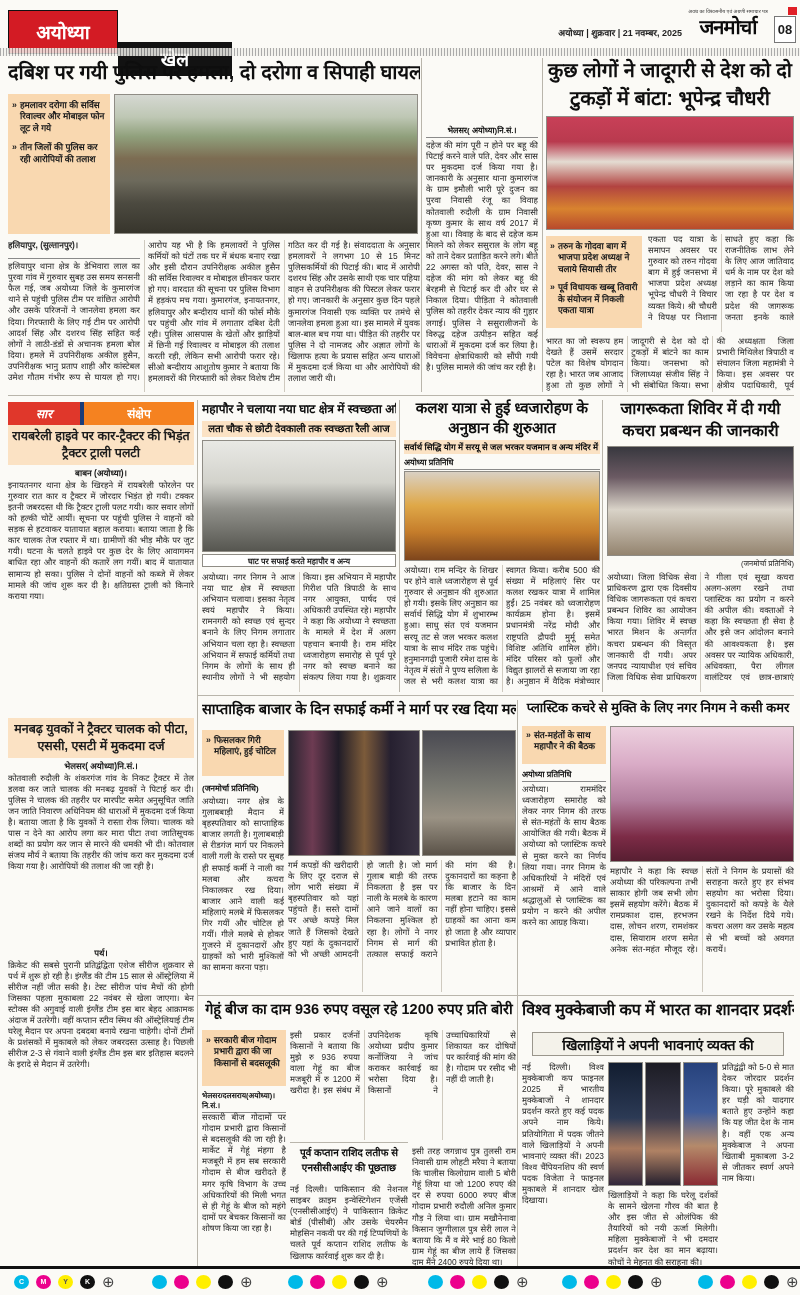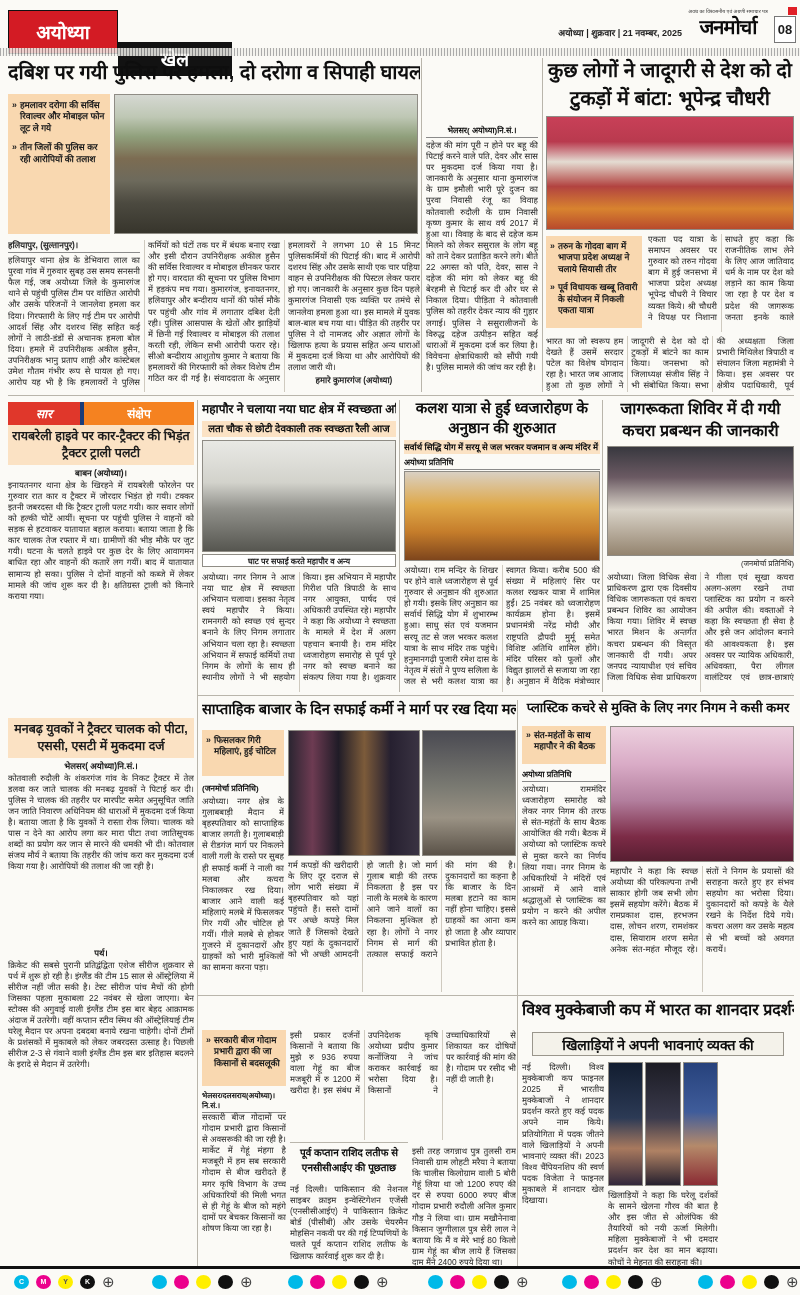--- a/index.html
+++ b/index.html
@@ -8,21 +8,21 @@
   .abs{position:absolute;box-sizing:border-box;}
   
   .hd{font-weight:bold;color:#0e0e0e;text-align:center;overflow:hidden;}
   .nowrap{white-space:nowrap;}
   
   .bt{font-size:8.4px;line-height:1.32;text-align:justify;color:#2a2a2a;overflow:hidden;}
   .cols2{column-count:2;column-gap:8px;column-rule:1px solid #cfcabf;}
   .cols3{column-count:3;column-gap:8px;column-rule:1px solid #cfcabf;}
   .byline{font-weight:bold;font-size:8px;color:#111;}
   .byline-rule{border-bottom:1px solid #8a8a8a;padding-bottom:2px;}
-  .byline-inline{display:block;font-weight:bold;border-bottom:1px solid #8a8a8a;margin-bottom:2px;padding-bottom:1px;}
+  .byline-inline{display:block;font-weight:bold;border-bottom:1px solid #8a8a8a;margin-bottom:2px;padding-bottom:7px;}
   .subnote{display:block;font-weight:bold;text-align:center;margin-top:2px;}
   
   .peach{background:#f9d8b0;}
   .peach-soft{background:#fbe2c4;}
   .bullet{display:flex;gap:3px;font-weight:bold;font-size:8.8px;line-height:1.3;text-align:left;}
   .bullet .mk{color:#222;}
   
   .photo{border:1px solid #8f8c85;overflow:hidden;}
   .cap{font-size:8px;color:#222;}
   .capbox{border:1px solid #8f8c85;background:#fff;text-align:center;font-weight:bold;}
@@ -192,44 +192,46 @@
         <span>संत-महंतों के साथ महापौर ने की बैठक</span>
       </div>
   </div>
   <div class="abs byline byline-rule" style="left:522px;top:768px;width:84px;">अयोध्या प्रतिनिधि</div>
   <div class="abs bt" style="left:522px;top:784px;width:84px;height:208px;">अयोध्या। राममंदिर ध्वजारोहण समारोह को लेकर नगर निगम की तरफ से संत-महंतों के साथ बैठक आयोजित की गयी। बैठक में अयोध्या को प्लास्टिक कचरे से मुक्त करने का निर्णय लिया गया। नगर निगम के अधिकारियों ने मंदिरों एवं आश्रमों में आने वाले श्रद्धालुओं से प्लास्टिक का प्रयोग न करने की अपील करने का आग्रह किया।</div>
   <div class="abs photo ph-tent" style="left:610px;top:726px;width:184px;height:136px;"></div>
   <div class="abs bt cols2" style="left:610px;top:866px;width:184px;height:126px;">महापौर ने कहा कि स्वच्छ अयोध्या की परिकल्पना तभी साकार होगी जब सभी लोग इसमें सहयोग करेंगे। बैठक में रामप्रकाश दास, हरभजन दास, लोचन शरण, रामशंकर दास, सियाराम शरण समेत अनेक संत-महंत मौजूद रहे। संतों ने निगम के प्रयासों की सराहना करते हुए हर संभव सहयोग का भरोसा दिया। दुकानदारों को कपड़े के थैले रखने के निर्देश दिये गये। कचरा अलग कर उसके महत्व से भी बच्चों को अवगत करायें।</div>
 
   <div class="abs hrule" style="left:197px;top:995px;width:597px;"></div>
 
+  <div class="abs hd nowrap" style="left:202px;top:998px;width:314px;height:26px;font-size:14.5px;">गेहूं बीज का दाम 936 रुपए वसूल रहे 1200 रुपए प्रति बोरी</div>
   <div class="abs peach" style="left:202px;top:1030px;width:84px;height:56px;padding:5px 4px;">
     <div class="bullet">
         <span class="mk">»</span>
         <span>सरकारी बीज गोदाम प्रभारी द्वारा की जा किसानों से बदसलूकी</span>
       </div>
   </div>
   <div class="abs byline byline-rule" style="left:202px;top:1090px;width:84px;font-size:7.5px;">भेलसर/दलसराय(अयोध्या)। नि.सं.।</div>
-  <div class="abs bt" style="left:202px;top:1112px;width:84px;height:156px;">सरकारी बीज गोदामों पर गोदाम प्रभारी द्वारा किसानों से अवसरूकी की जा रही है। मार्केट में गेहूं मंहगा है मजबूरी में हम सब सरकारी गोदाम से बीज खरीदते हैं मगर कृषि विभाग के उच्च अधिकारियों की मिली भगत से ही गेहूं के बीज को महंगे दामों पर बेचकर किसानों का शोषण किया जा रहा है।</div>
+  <div class="abs bt" style="left:202px;top:1112px;width:84px;height:156px;">सरकारी बीज गोदामों पर गोदाम प्रभारी द्वारा किसानों से बदसलूकी की जा रही है। मार्केट में गेहूं मंहगा है मजबूरी में हम सब सरकारी गोदाम से बीज खरीदते हैं मगर कृषि विभाग के उच्च अधिकारियों की मिली भगत से ही गेहूं के बीज को महंगे दामों पर बेचकर किसानों का शोषण किया जा रहा है।</div>
   <div class="abs bt cols3" style="left:290px;top:1030px;width:226px;height:110px;">इसी प्रकार दर्जनों किसानों ने बताया कि मुझे रु 936 रुपया वाला गेहूं का बीज मजबूरी में रु 1200 में खरीदा है। इस संबंध में उपनिदेशक कृषि अयोध्या प्रदीप कुमार कर्नोजिया ने जांच कराकर कार्रवाई का भरोसा दिया है। किसानों ने उच्चाधिकारियों से शिकायत कर दोषियों पर कार्रवाई की मांग की है। गोदाम पर रसीद भी नहीं दी जाती है।</div>
   <div class="abs bt" style="left:412px;top:1146px;width:104px;height:122px;">इसी तरह जगन्नाथ पुत्र तुलसी राम निवासी ग्राम लोहटी मरैया ने बताया कि चालीस किलोग्राम वाली 5 बोरी गेहूं लिया था जो 1200 रुपए की दर से रुपया 6000 रुपए बीज गोदाम प्रभारी रुदौली अनिल कुमार गौड़ ने लिया था। ग्राम मखौनेनावा किसान जुग्गीलाल पुत्र सेरी लाल ने बताया कि मैं व मेरे भाई 80 किलो ग्राम गेहूं का बीज लाये हैं जिसका दाम मैंने 2400 रुपये दिया था।</div>
 
   <div class="abs hrule" style="left:290px;top:1142px;width:118px;"></div>
   <div class="abs hd" style="left:290px;top:1146px;width:118px;height:34px;font-size:10px;line-height:1.45;">पूर्व कप्तान राशिद लतीफ से एनसीसीआईए की पूछताछ</div>
   <div class="abs bt" style="left:290px;top:1184px;width:118px;height:84px;">नई दिल्ली। पाकिस्तान की नेशनल साइबर क्राइम इन्वेस्टिगेशन एजेंसी (एनसीसीआईए) ने पाकिस्तान क्रिकेट बोर्ड (पीसीबी) और उसके चेयरमैन मोहसिन नकवी पर की गई टिप्पणियों के चलते पूर्व कप्तान राशिद लतीफ के खिलाफ कार्रवाई शुरू कर दी है।</div>
 
   <div class="abs hd nowrap" style="left:522px;top:998px;width:272px;height:30px;font-size:16px;">विश्व मुक्केबाजी कप में भारत का शानदार प्रदर्शन</div>
   <div class="abs hd nowrap" style="left:532px;top:1032px;width:252px;height:24px;font-size:14px;line-height:24px;border:1px solid #9a968c;background:#f4f2ea;">खिलाड़ियों ने अपनी भावनाएं व्यक्त की</div>
   <div class="abs bt" style="left:522px;top:1062px;width:82px;height:206px;">नई दिल्ली। विश्व मुक्केबाजी कप फाइनल 2025 में भारतीय मुक्केबाजों ने शानदार प्रदर्शन करते हुए कई पदक अपने नाम किये। प्रतियोगिता में पदक जीतने वाले खिलाड़ियों ने अपनी भावनाएं व्यक्त कीं। 2023 विश्व चैंपियनशिप की स्वर्ण पदक विजेता ने फाइनल मुकाबले में शानदार खेल दिखाया।</div>
   <div class="abs" style="left:608px;top:1062px;width:110px;height:124px;display:flex;gap:2px;">
     <div class="photo ph-boxer1" style="flex:1;"></div>
     <div class="photo ph-boxer2" style="flex:1;"></div>
     <div class="photo ph-boxer3" style="flex:1;"></div>
   </div>
   <div class="abs bt" style="left:608px;top:1190px;width:110px;height:78px;">खिलाड़ियों ने कहा कि घरेलू दर्शकों के सामने खेलना गौरव की बात है और इस जीत से ओलंपिक की तैयारियों को नयी ऊर्जा मिलेगी। महिला मुक्केबाजों ने भी दमदार प्रदर्शन कर देश का मान बढ़ाया। कोचों ने मेहनत की सराहना की।</div>
+  <div class="abs bt" style="left:722px;top:1062px;width:72px;height:206px;">प्रतिद्वंद्वी को 5-0 से मात देकर जोरदार प्रदर्शन किया। पूरे मुकाबले की हर घड़ी को यादगार बताते हुए उन्होंने कहा कि यह जीत देश के नाम है। वहीं एक अन्य मुक्केबाज ने अपना खिताबी मुकाबला 3-2 से जीतकर स्वर्ण अपने नाम किया।</div>
 
   <div class="abs blackbar" style="left:0;top:1266px;width:800px;height:3px;"></div>
 
   <div class="cgrp" style="left:14px;">
     <span class="dot dc">C</span>
     <span class="dot dm">M</span>
     <span class="dot dy">Y</span>
     <span class="dot dk">K</span>
     <span class="reg">⊕</span>
   </div>

